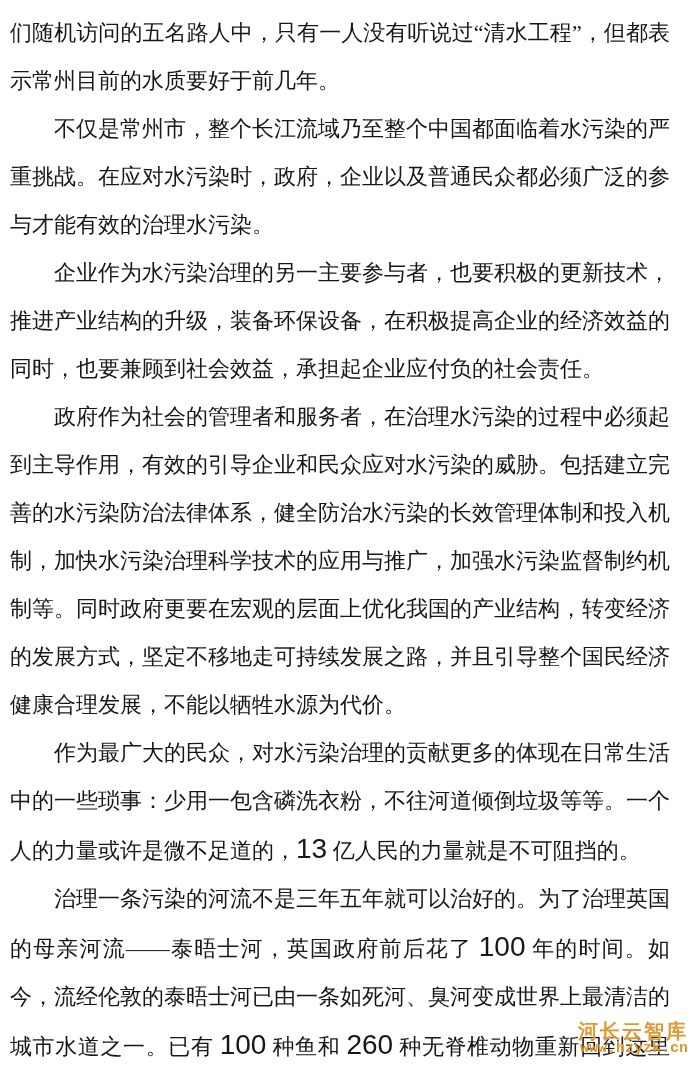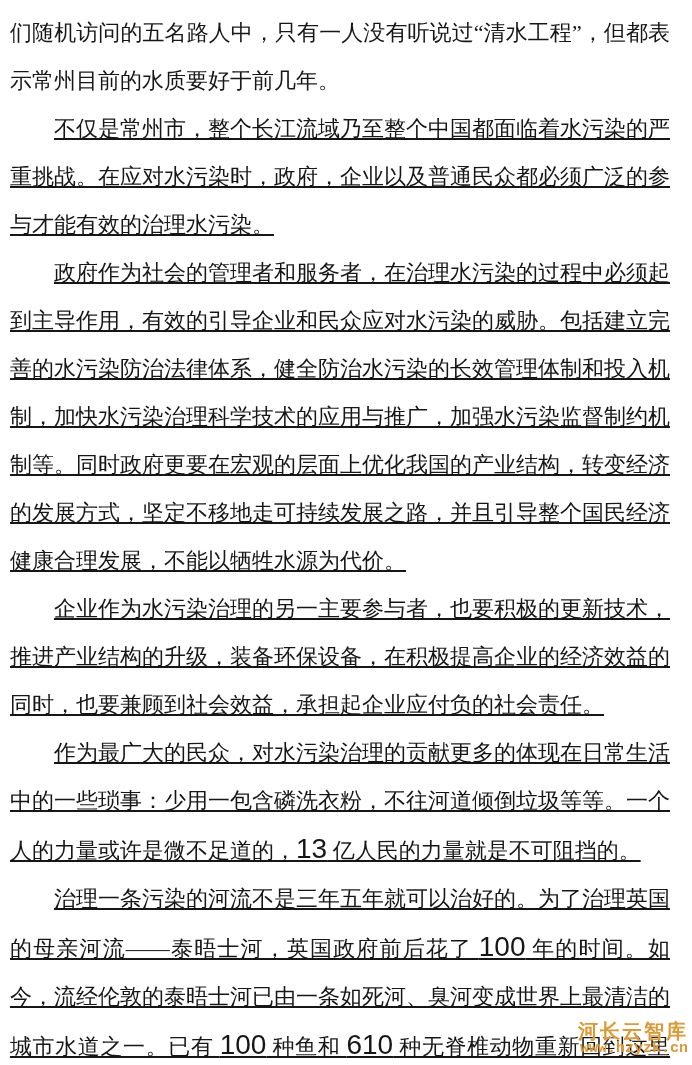--- a/index.html
+++ b/index.html
@@ -19,21 +19,20 @@
     font-size: 22px;
     line-height: 48px;
     color: #161616;
     text-align: justify;
   }
   .para {
     margin: 0;
   }
   .para.indent {
     text-indent: 2em;
-    text-decoration: underline;
   }
   .num {
     font-family: "Liberation Sans", "DejaVu Sans", sans-serif;
     font-size: 28px;
   }
   .watermark {
     position: absolute;
     right: 4px;
     bottom: 8px;
     text-align: right;
@@ -53,23 +52,23 @@
     margin-top: -2px;
   }
 </style>
 </head>
 <body>
 
 <div class="page">
   <div id="paras">
       <p class="para">们随机访问的五名路人中，只有一人没有听说过“清水工程”，但都表示常州目前的水质要好于前几年。</p>
       <p class="para indent">不仅是常州市，整个长江流域乃至整个中国都面临着水污染的严重挑战。在应对水污染时，政府，企业以及普通民众都必须广泛的参与才能有效的治理水污染。</p>
+      <p class="para indent">企业作为水污染治理的另一主要参与者，也要积极的更新技术，推进产业结构的升级，装备环保设备，在积极提高企业的经济效益的同时，也要兼顾到社会效益，承担起企业应付负的社会责任。</p>
       <p class="para indent">政府作为社会的管理者和服务者，在治理水污染的过程中必须起到主导作用，有效的引导企业和民众应对水污染的威胁。包括建立完善的水污染防治法律体系，健全防治水污染的长效管理体制和投入机制，加快水污染治理科学技术的应用与推广，加强水污染监督制约机制等。同时政府更要在宏观的层面上优化我国的产业结构，转变经济的发展方式，坚定不移地走可持续发展之路，并且引导整个国民经济健康合理发展，不能以牺牲水源为代价。</p>
-      <p class="para indent">企业作为水污染治理的另一主要参与者，也要积极的更新技术，推进产业结构的升级，装备环保设备，在积极提高企业的经济效益的同时，也要兼顾到社会效益，承担起企业应付负的社会责任。</p>
       <p class="para indent">作为最广大的民众，对水污染治理的贡献更多的体现在日常生活中的一些琐事：少用一包含磷洗衣粉，不往河道倾倒垃圾等等。一个人的力量或许是微不足道的，<span class="num">13</span> 亿人民的力量就是不可阻挡的。</p>
-      <p class="para indent">治理一条污染的河流不是三年五年就可以治好的。为了治理英国的母亲河流——泰晤士河，英国政府前后花了 <span class="num">100</span> 年的时间。如今，流经伦敦的泰晤士河已由一条如死河、臭河变成世界上最清洁的城市水道之一。已有 <span class="num">100</span> 种鱼和 <span class="num">610</span> 种无脊椎动物重新回到这里繁衍生</p>
+      <p class="para indent">治理一条污染的河流不是三年五年就可以治好的。为了治理英国的母亲河流——泰晤士河，英国政府前后花了 <span class="num">100</span> 年的时间。如今，流经伦敦的泰晤士河已由一条如死河、臭河变成世界上最清洁的城市水道之一。已有 <span class="num">100</span> 种鱼和 <span class="num">260</span> 种无脊椎动物重新回到这里繁衍生</p>
     </div>
 
   <div class="watermark" style="color: rgb(221, 153, 51);">
     <div class="wm-title">河长云智库</div>
     <div class="wm-url">www.hzyzk.cn</div>
   </div>
 </div>
 
 </body></html>

